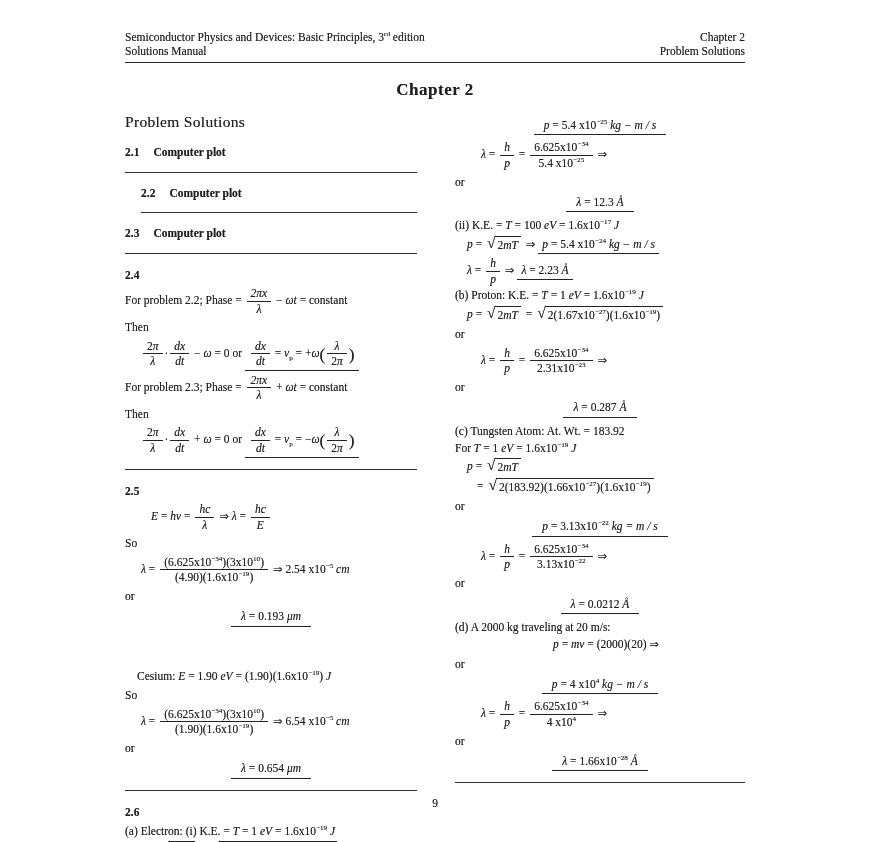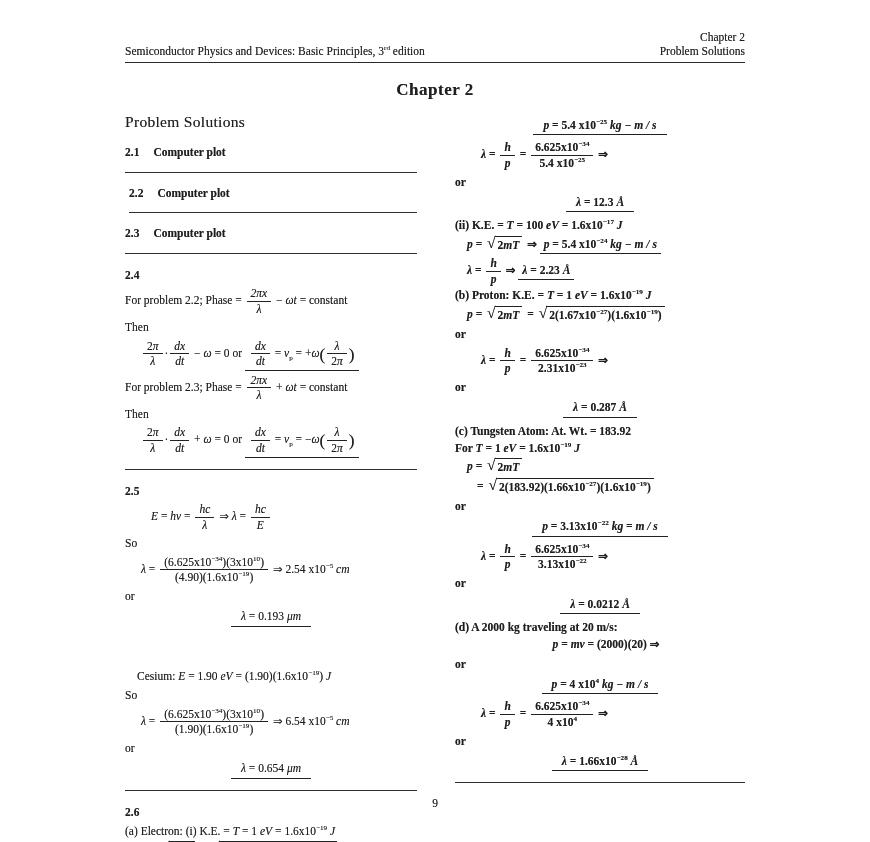--- a/index.html
+++ b/index.html
@@ -24,21 +24,21 @@
   .hdr .r{ text-align:right;}
   .hdr div span{display:inline;}
   sup{font-size:0.62em;vertical-align:super;line-height:0;}
   sub{font-size:0.62em;vertical-align:sub;line-height:0;}
   
   .chap{text-align:center;font-weight:bold;font-size:17px;margin:16px 0 10px 0;letter-spacing:0.5px;}
   
   .cols{display:flex;align-items:flex-start;gap:38px;margin-top:6px;}
   .col{box-sizing:border-box;}
   .col.left{width:292px;}
-  .col.right{width:290px;padding-top:2px;font-weight:bold;}
+  .col.right{width:290px;padding-top:2px;}
   .ps-head{font-size:15.5px;margin:2px 0 14px 0;letter-spacing:0.3px;}
   
   .line{margin:3px 0;}
   .line.plain{margin:5px 0;}
   .line.sec{font-weight:bold;margin:14px 0 5px 0;}
   .line.secu{font-weight:bold;border-bottom:1.4px solid #2e2e2e;
              padding-bottom:12px;margin:11px 0 13px 0;}
   .line.rule{border-bottom:1.6px solid #2e2e2e;height:2px;margin:9px 0 11px 0;}
   .line.result{text-align:center;margin:6px 0;}
   .resinner{display:inline-block;border-bottom:1.2px solid #222;padding:0 10px 2px 10px;}
@@ -60,35 +60,36 @@
   .pageno{position:absolute;left:0;right:0;bottom:32px;text-align:center;font-size:11.5px;}
 </style>
 </head>
 <body>
 
 <div class="page">
 
   <div class="hdr">
     <div class="l">
       <div><span>Semiconductor Physics and Devices: Basic Principles, 3</span><sup>rd</sup><span> edition</span></div>
+      <div>Solutions Manual</div>
     </div>
     <div class="r">
       <div>Chapter 2</div>
       <div>Problem Solutions</div>
     </div>
   </div>
 
   <div class="chap">Chapter 2</div>
 
   <div class="cols">
     <div class="col left">
       <div class="ps-head">Problem Solutions</div>
       <div id="col-left">
           <div class="line secu"><span class="rm">2.1</span><span class="gap" style="width: 14px;"></span><span class="rm">Computer plot</span></div>
-          <div class="line secu" style="margin-left: 4px;"><span class="rm">2.2</span><span class="gap" style="width: 14px;"></span><span class="rm">Computer plot</span></div>
+          <div class="line secu" style="margin-left: 16px;"><span class="rm">2.2</span><span class="gap" style="width: 14px;"></span><span class="rm">Computer plot</span></div>
           <div class="line secu"><span class="rm">2.3</span><span class="gap" style="width: 14px;"></span><span class="rm">Computer plot</span></div>
           <div class="line sec"><span class="rm">2.4</span></div>
           <div class="line eq"><span class="rm">For problem 2.2; Phase  = </span><span class="frac"><span class="fnum"><span class="it">2πx</span></span><span class="fden"><span class="it">λ</span></span></span><span class="rm"> − </span><span class="it">ωt</span><span class="rm"> = constant</span></div>
           <div class="line plain"><span class="rm">Then</span></div>
           <div class="line eq" style="margin-left: 16px;"><span class="frac"><span class="fnum"><span class="rm">2</span><span class="it">π</span></span><span class="fden"><span class="it">λ</span></span></span><span class="rm">·</span><span class="frac"><span class="fnum"><span class="it">dx</span></span><span class="fden"><span class="it">dt</span></span></span><span class="rm"> − </span><span class="it">ω</span><span class="rm"> = 0  or  </span><span class="ugrp"><span class="frac"><span class="fnum"><span class="it">dx</span></span><span class="fden"><span class="it">dt</span></span></span><span class="rm"> = </span><span class="it">v</span><sub>p</sub><span class="rm"> = +</span><span class="it">ω</span><span class="bigp">(</span><span class="frac"><span class="fnum"><span class="it">λ</span></span><span class="fden"><span class="rm">2</span><span class="it">π</span></span></span><span class="bigp">)</span></span></div>
           <div class="line eq"><span class="rm">For problem 2.3; Phase  = </span><span class="frac"><span class="fnum"><span class="it">2πx</span></span><span class="fden"><span class="it">λ</span></span></span><span class="rm"> + </span><span class="it">ωt</span><span class="rm"> = constant</span></div>
           <div class="line plain"><span class="rm">Then</span></div>
           <div class="line eq" style="margin-left: 16px;"><span class="frac"><span class="fnum"><span class="rm">2</span><span class="it">π</span></span><span class="fden"><span class="it">λ</span></span></span><span class="rm">·</span><span class="frac"><span class="fnum"><span class="it">dx</span></span><span class="fden"><span class="it">dt</span></span></span><span class="rm"> + </span><span class="it">ω</span><span class="rm"> = 0  or  </span><span class="ugrp"><span class="frac"><span class="fnum"><span class="it">dx</span></span><span class="fden"><span class="it">dt</span></span></span><span class="rm"> = </span><span class="it">v</span><sub>p</sub><span class="rm"> = −</span><span class="it">ω</span><span class="bigp">(</span><span class="frac"><span class="fnum"><span class="it">λ</span></span><span class="fden"><span class="rm">2</span><span class="it">π</span></span></span><span class="bigp">)</span></span></div>
           <div class="line rule"></div>
           <div class="line sec"><span class="rm">2.5</span></div>

